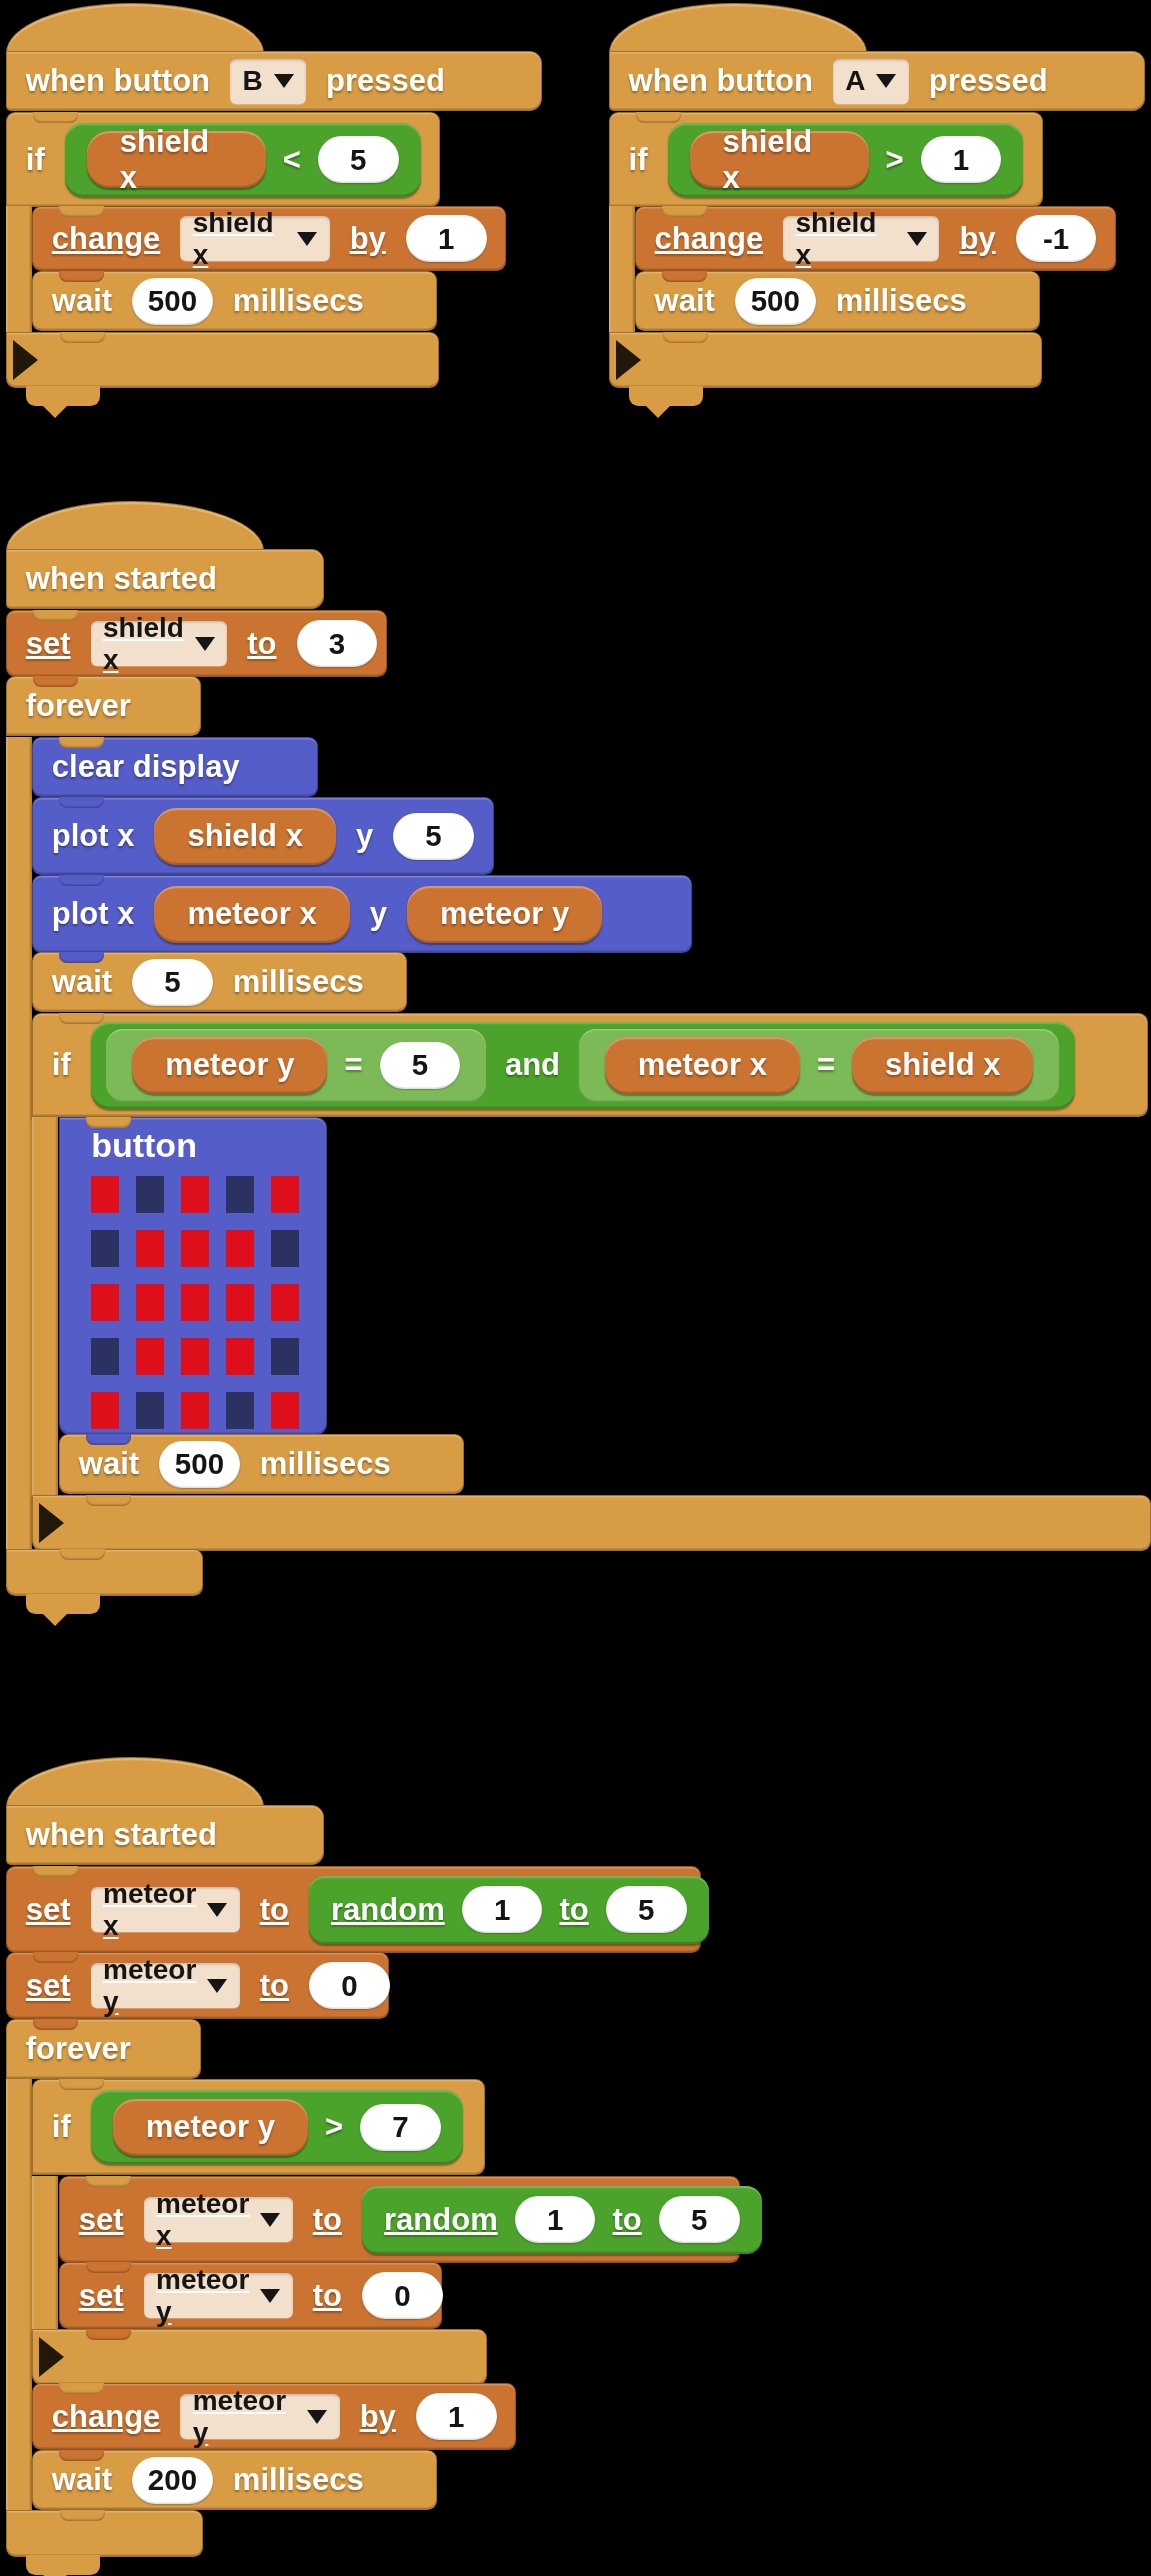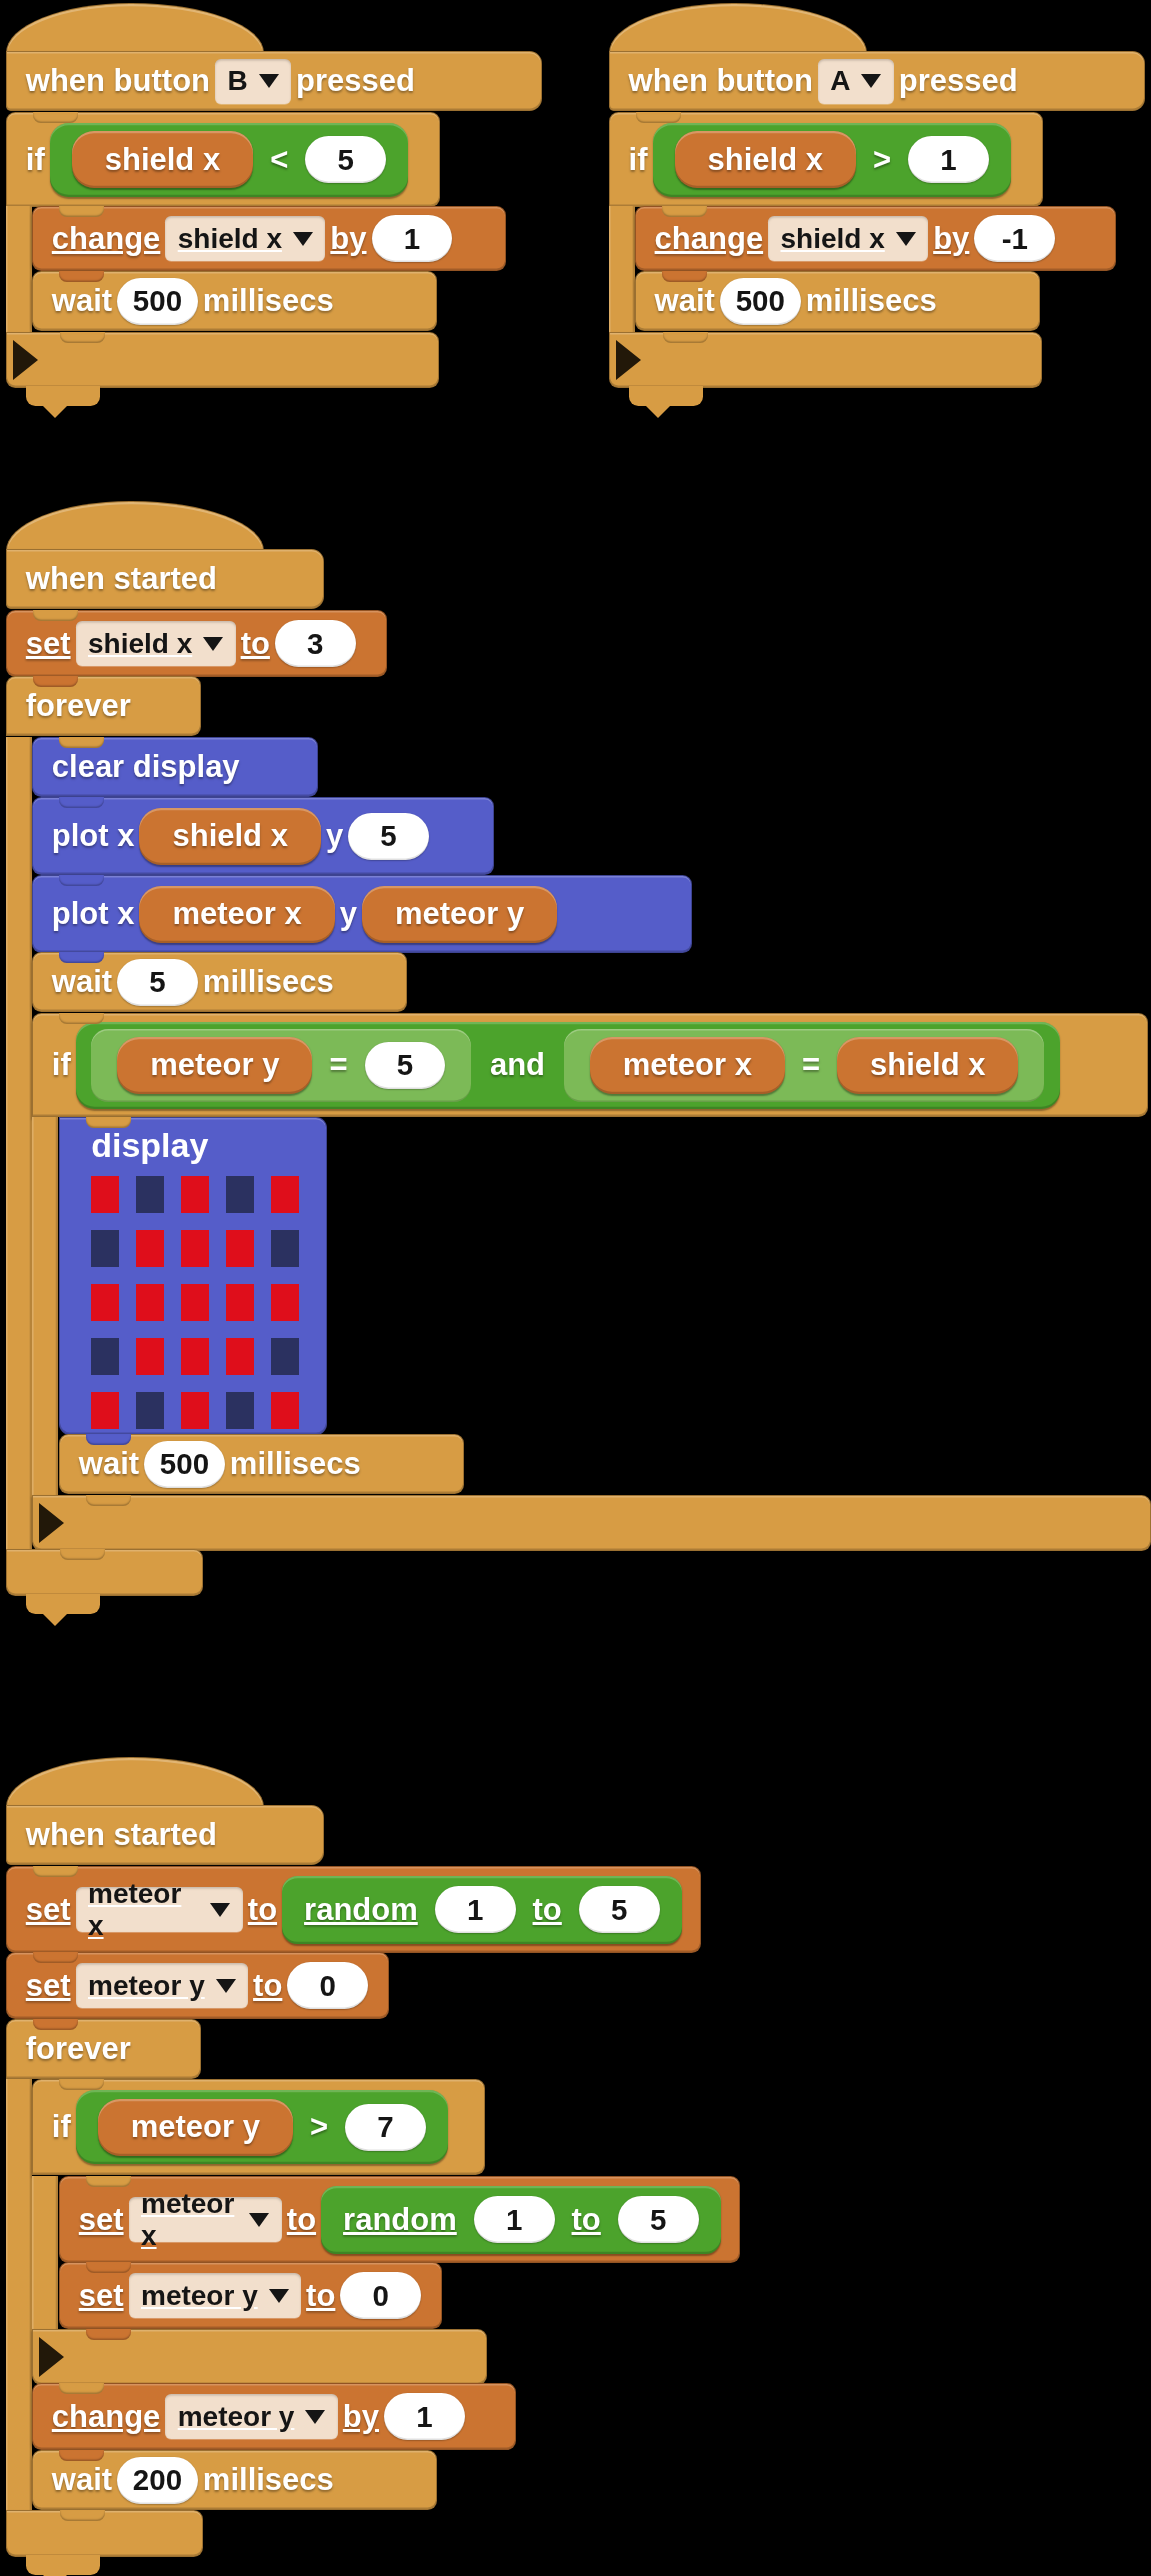--- a/index.html
+++ b/index.html
@@ -1,19 +1,19 @@
 <!DOCTYPE html>
 <html style="font-size:12.4px"><head>
 <meta charset="utf-8">
 <style>
   html,body{margin:0;padding:0;}
   body{width:1151px;height:2576px;background:#000;overflow:hidden;position:relative;
        font-family:"Liberation Sans",sans-serif;font-weight:700;}
   .script{position:absolute;}
-  .row{position:absolute;display:flex;align-items:center;gap:5px;padding:0 18.6px;
+  .row{position:absolute;display:flex;align-items:center;gap:20px;padding:0 18.6px;
        box-sizing:border-box;border-radius:9.3px;color:#fff;font-size:31px;
        text-shadow:0 1.6px 2.3px rgba(0,0,0,.35);
        border:0.8px solid rgba(0,0,0,.28);
        box-shadow:0 2.3px 2.3px rgba(0,0,0,.5), inset 0 1.6px 0 rgba(255,255,255,.22), inset 0 -1.6px 0 rgba(0,0,0,.2);}
   .amber{background:#d79c44;}
   .orange{background:#cb7431;text-decoration:underline;}
   .blue{background:#555dc9;}
   .hdr{border-bottom-left-radius:0;}
   .hatrow{border-radius:0 12.4px 12.4px 4.7px;}
   .dome{position:absolute;width:256px;height:50px;background:#d79c44;
@@ -196,21 +196,21 @@
       <span class="glight">
         <span class="reporter">meteor x</span>
         <span class="op">=</span>
         <span class="reporter">shield x</span>
       </span>
     </span>
   </div>
   <div class="spine" style="left:26px;top:616px;height:378px;"></div>
 
   <div class="displayblk notch" style="--nc:#d79c44;left:53px;top:616px;width:268px;height:318px;">
-    <div class="displaytitle">display</div>
+    <div class="displaytitle">button</div>
     <div class="ledgrid">
         <div class="led on"></div>
         <div class="led off"></div>
         <div class="led on"></div>
         <div class="led off"></div>
         <div class="led on"></div>
         <div class="led off"></div>
         <div class="led on"></div>
         <div class="led on"></div>
         <div class="led on"></div>

